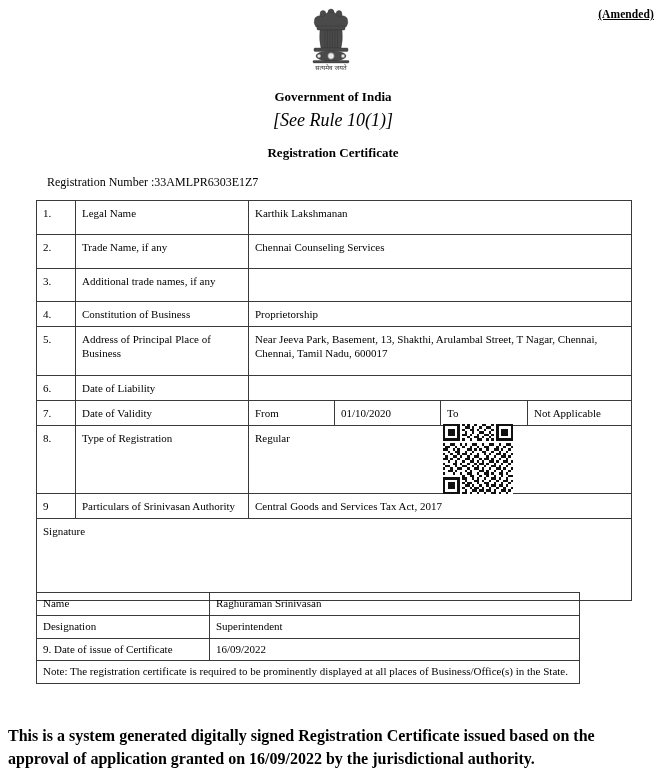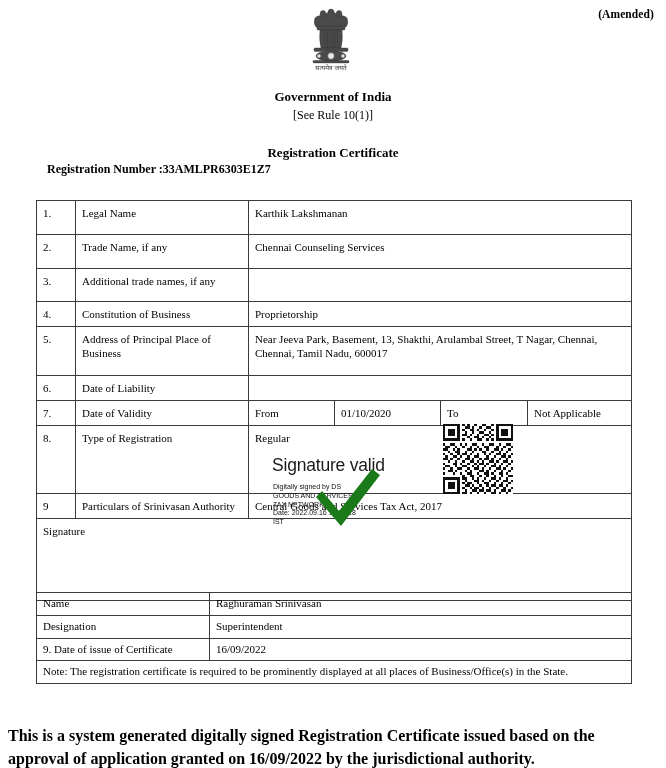--- a/index.html
+++ b/index.html
@@ -23,20 +23,21 @@
   }
 
   
   .amended {
     position: absolute;
     top: 8px;
     right: 12px;
     font-size: 11.5px;
     font-weight: bold;
     letter-spacing: .1px;
+    text-decoration: underline;
   }
   .emblem-wrap {
     position: absolute;
     top: 4px;
     left: 0;
     width: 662px;
     text-align: center;
   }
   .emblem {
     display: inline-block;
@@ -47,36 +48,36 @@
     position: absolute;
     top: 80px;
     left: 0;
     width: 666px;
     text-align: center;
     line-height: 1.45;
     margin-top: 8px;
   }
   .title-block .l1 { font-size: 13px; font-weight: bold; }
   .title-block .l2 { font-size: 13.5px; font-weight: bold; }
-  .title-block .l3 { font-size: 12px; }
+  .title-block .l3 { font-size: 18px; font-style: italic; }
   .cert-title {
     position: absolute;
     top: 145px;
     left: 0;
     width: 666px;
     text-align: center;
     font-size: 13px;
     font-weight: bold;
   }
   .reg-number {
     position: absolute;
-    top: 162px;
+    top: 175px;
     left: 47px;
     font-size: 12px;
-    font-weight: bold;
+    font-weight: normal;
   }
 
   
   .cert-table {
     position: absolute;
     top: 200px;
     left: 36px;
     width: 596px;
     border-collapse: collapse;
     table-layout: fixed;
@@ -139,21 +140,21 @@
     top: 424px;
     width: 88px;
     height: 70px;
   }
 
   
   .footer-table {
     position: absolute;
     top: 592px;
     left: 36px;
-    width: 596px;
+    width: 544px;
     border-collapse: collapse;
     table-layout: fixed;
     font-size: 11px;
   }
   .footer-table td {
     border: 1px solid #3a3a3a;
     padding: 4px 6px;
     vertical-align: top;
     line-height: 1.25;
   }
@@ -500,33 +501,20 @@
           <rect x="11" y="28" width="1" height="1"></rect>
           <rect x="14" y="28" width="1" height="1"></rect>
           <rect x="17" y="28" width="1" height="1"></rect>
           <rect x="20" y="28" width="2" height="1"></rect>
           <rect x="23" y="28" width="1" height="1"></rect>
           <rect x="26" y="28" width="1" height="1"></rect>
       </g>
     </svg>
   </div>
 
-  <div class="sig-stamp">
-    <div class="sig-valid-text">Signature valid</div>
-    <div class="sig-details">
-      <div>Digitally signed by DS</div>
-      <div>GOODS AND SERVICES</div>
-      <div>TAX NETWORK(4)</div>
-      <div>Date: 2022.09.16 13:30:18</div>
-      <div>IST</div>
-    </div>
-    <svg class="sig-check" viewBox="0 0 70 58">
-      <path d="M4 28 L10 22 L27 42 L60 0 L68 6 L29 57 Z" fill="#1a7a1a"></path>
-    </svg>
-  </div>
 
   <table class="footer-table">
     <colgroup>
         <col class="f-label">
         <col>
       </colgroup>
     <tbody>
       <tr style="height:18px">
         <td>Name</td>
         <td>Raghuraman Srinivasan</td>

